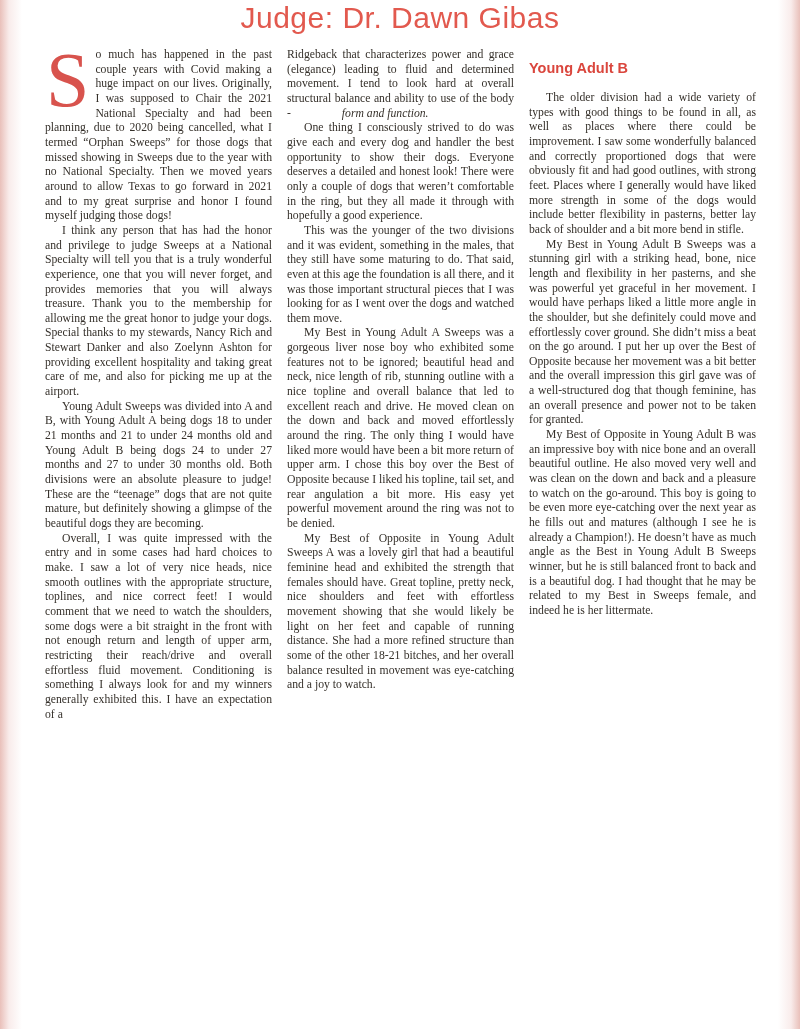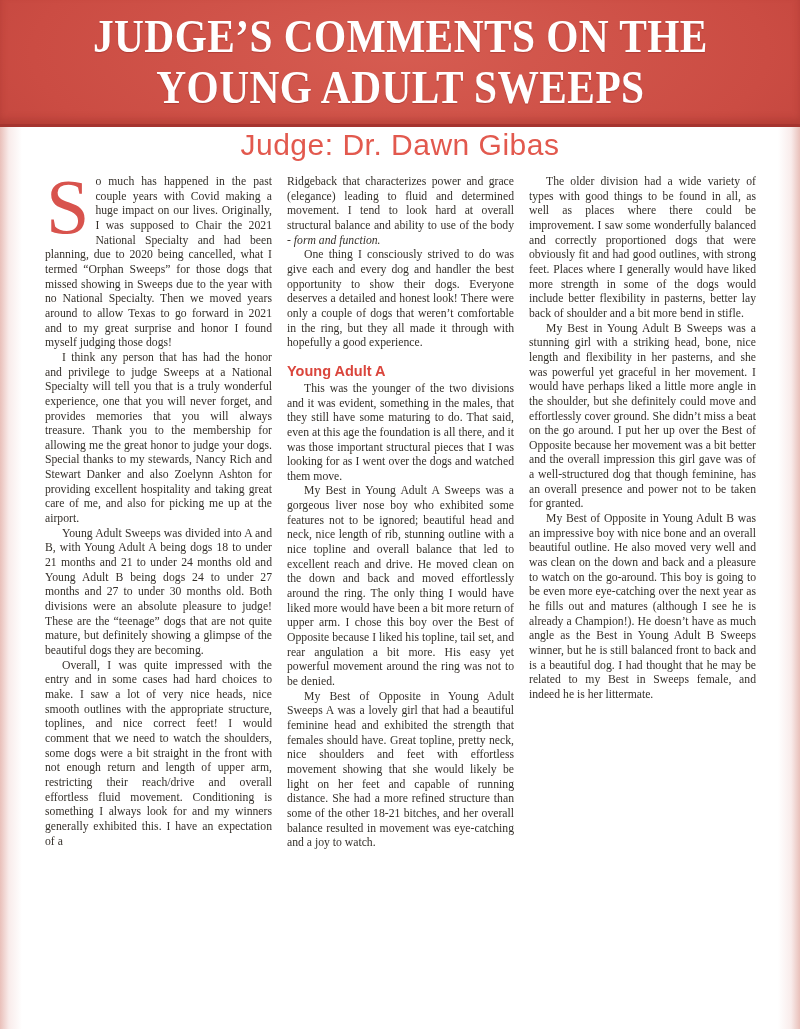--- a/index.html
+++ b/index.html
@@ -54,67 +54,61 @@
   .col > * + * { margin-top: 8px; }
   .para {
     font-size: 11.7px;
     line-height: 14.65px;
     text-align: justify;
     color: #35302a;
     margin: 0;
     text-indent: 17px;
   }
   .para.no-indent { text-indent: 0; }
-  .italic { font-style: italic; }
+  .italic { font-style: italic; margin-left: 48px; }
   .drop-cap {
     float: left;
     font-family: "Liberation Serif", serif;
     font-size: 78px;
     line-height: 57px;
     height: 57px;
     color: #d8534d;
     padding: 3px 6px 0 1px;
   }
   .section-heading {
     font-family: "Liberation Sans", sans-serif;
     font-weight: 700;
     font-size: 14.5px;
     line-height: 16px;
     color: #da463d;
     margin-top: 12px;
   }
-  .section-heading + .para { margin-top: 3px; }
+  .section-heading + .para { margin-top: 15px; }
 </style>
 </head>
 <body>
 
 <div class="page">
-  <header class="banner">
-    <div class="banner-title">
-      <div>JUDGE’S COMMENTS ON THE</div>
-      <div>YOUNG ADULT SWEEPS</div>
-    </div>
-  </header>
 
   <div class="judge-line">Judge: Dr. Dawn Gibas</div>
 
   <main class="article" id="columns">
       <div class="col">
         <p class="para no-indent"><span class="drop-cap">S</span><span>o much has happened in the past couple years with Covid making a huge impact on our lives. Originally, I was supposed to Chair the 2021 National Specialty and had been planning, due to 2020 being cancelled, what I termed “Orphan Sweeps” for those dogs that missed showing in Sweeps due to the year with no National Specialty. Then we moved years around to allow Texas to go forward in 2021 and to my great surprise and honor I found myself judging those dogs!</span></p>
         <p class="para"><span>I think any person that has had the honor and privilege to judge Sweeps at a National Specialty will tell you that is a truly wonderful experience, one that you will never forget, and provides memories that you will always treasure. Thank you to the membership for allowing me the great honor to judge your dogs. Special thanks to my stewards, Nancy Rich and Stewart Danker and also Zoelynn Ashton for providing excellent hospitality and taking great care of me, and also for picking me up at the airport.</span></p>
         <p class="para"><span>Young Adult Sweeps was divided into A and B, with Young Adult A being dogs 18 to under 21 months and 21 to under 24 months old and Young Adult B being dogs 24 to under 27 months and 27 to under 30 months old. Both divisions were an absolute pleasure to judge! These are the “teenage” dogs that are not quite mature, but definitely showing a glimpse of the beautiful dogs they are becoming.</span></p>
         <p class="para"><span>Overall, I was quite impressed with the entry and in some cases had hard choices to make. I saw a lot of very nice heads, nice smooth outlines with the appropriate structure, toplines, and nice correct feet! I would comment that we need to watch the shoulders, some dogs were a bit straight in the front with not enough return and length of upper arm, restricting their reach/drive and overall effortless fluid movement. Conditioning is something I always look for and my winners generally exhibited this. I have an expectation of a</span></p>
       </div>
       <div class="col">
         <p class="para no-indent"><span>Ridgeback that characterizes power and grace (elegance) leading to fluid and determined movement. I tend to look hard at overall structural balance and ability to use of the body - </span><span class="italic">form and function.</span></p>
         <p class="para"><span>One thing I consciously strived to do was give each and every dog and handler the best opportunity to show their dogs. Everyone deserves a detailed and honest look! There were only a couple of dogs that weren’t comfortable in the ring, but they all made it through with hopefully a good experience.</span></p>
-        <div class="section-heading">Young Adult A</div>
         <p class="para"><span>This was the younger of the two divisions and it was evident, something in the males, that they still have some maturing to do. That said, even at this age the foundation is all there, and it was those important structural pieces that I was looking for as I went over the dogs and watched them move.</span></p>
         <p class="para"><span>My Best in Young Adult A Sweeps was a gorgeous liver nose boy who exhibited some features not to be ignored; beautiful head and neck, nice length of rib, stunning outline with a nice topline and overall balance that led to excellent reach and drive. He moved clean on the down and back and moved effortlessly around the ring. The only thing I would have liked more would have been a bit more return of upper arm. I chose this boy over the Best of Opposite because I liked his topline, tail set, and rear angulation a bit more. His easy yet powerful movement around the ring was not to be denied.</span></p>
         <p class="para"><span>My Best of Opposite in Young Adult Sweeps A was a lovely girl that had a beautiful feminine head and exhibited the strength that females should have. Great topline, pretty neck, nice shoulders and feet with effortless movement showing that she would likely be light on her feet and capable of running distance. She had a more refined structure than some of the other 18-21 bitches, and her overall balance resulted in movement was eye-catching and a joy to watch.</span></p>
       </div>
       <div class="col">
+        <div class="section-heading">Young Adult B</div>
         <p class="para"><span>The older division had a wide variety of types with good things to be found in all, as well as places where there could be improvement. I saw some wonderfully balanced and correctly proportioned dogs that were obviously fit and had good outlines, with strong feet. Places where I generally would have liked more strength in some of the dogs would include better flexibility in pasterns, better lay back of shoulder and a bit more bend in stifle.</span></p>
         <p class="para"><span>My Best in Young Adult B Sweeps was a stunning girl with a striking head, bone, nice length and flexibility in her pasterns, and she was powerful yet graceful in her movement. I would have perhaps liked a little more angle in the shoulder, but she definitely could move and effortlessly cover ground. She didn’t miss a beat on the go around. I put her up over the Best of Opposite because her movement was a bit better and the overall impression this girl gave was of a well-structured dog that though feminine, has an overall presence and power not to be taken for granted.</span></p>
         <p class="para"><span>My Best of Opposite in Young Adult B was an impressive boy with nice bone and an overall beautiful outline. He also moved very well and was clean on the down and back and a pleasure to watch on the go-around. This boy is going to be even more eye-catching over the next year as he fills out and matures (although I see he is already a Champion!). He doesn’t have as much angle as the Best in Young Adult B Sweeps winner, but he is still balanced front to back and is a beautiful dog. I had thought that he may be related to my Best in Sweeps female, and indeed he is her littermate.</span></p>
       </div>
     </main>
 </div>
 
 </body></html>

